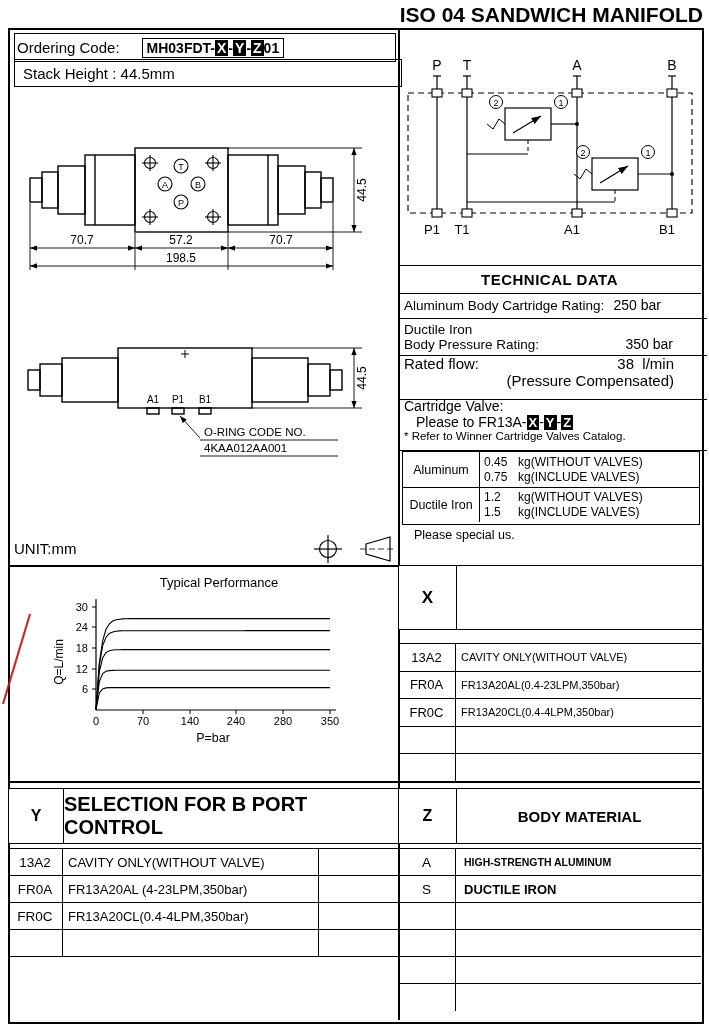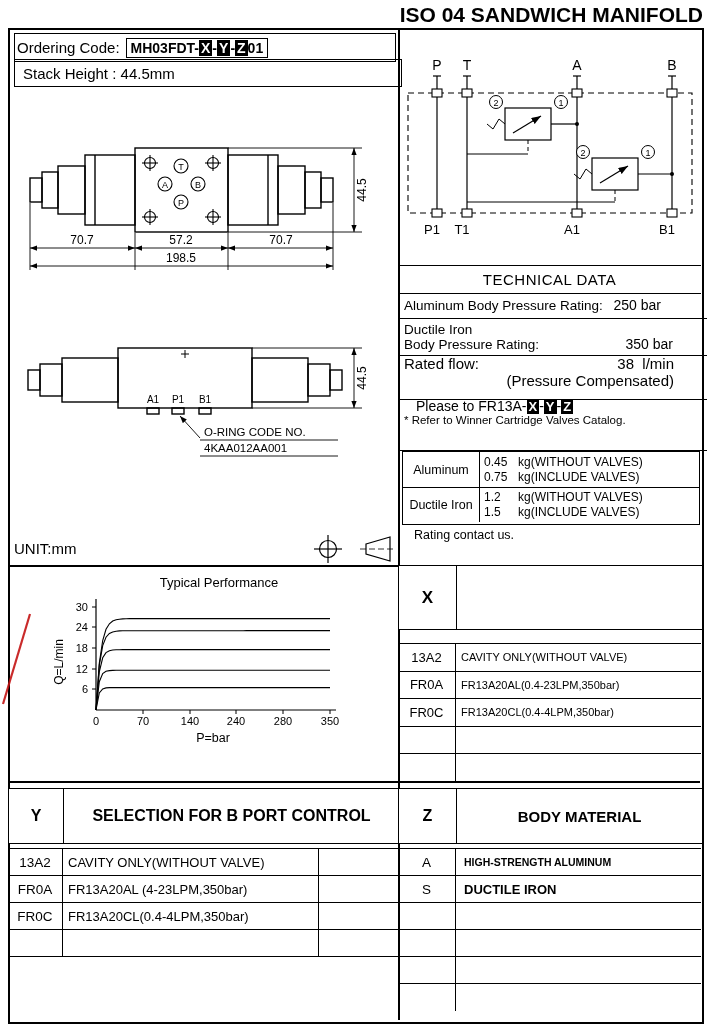--- a/index.html
+++ b/index.html
@@ -5,26 +5,26 @@
   html,body{margin:0;padding:0}
   body{position:relative;width:709px;height:1027px;background:#fff;color:#000;
        font-family:"Liberation Sans",sans-serif;overflow:hidden}
   .abs{position:absolute}
   .hline{background:#000;height:2px}
   .vline{background:#000;width:2px}
   .page-title{font-size:21px;font-weight:bold;white-space:nowrap}
   .box{border:1.5px solid #000}
   .flexc{display:flex;align-items:center}
   .inv{background:#000;color:#fff;padding:0 2px;font-weight:bold}
-  .code-box{border:1.5px solid #000;padding:1px 4px;font-weight:bold;font-size:14px;margin-left:6px;white-space:nowrap}
+  .code-box{border:1.5px solid #000;padding:1px 4px;font-weight:bold;font-size:14px;margin-left:22px;white-space:nowrap}
   .ord-label{font-size:15px}
   
   .td-row{border-bottom:1.5px solid #000;padding-left:6px}
   .td-title{border-top:1.5px solid #000;border-bottom:1.5px solid #000;display:flex;align-items:center;justify-content:center;
-            font-weight:normal;font-size:15px;letter-spacing:.5px}
+            font-weight:bold;font-size:15px;letter-spacing:.5px}
   .lbl13{font-size:13.5px}
   .lbl15{font-size:15px}
   .small-note{font-size:11.5px}
   .w-row{display:flex}
   .w-mat{width:76px;border-right:1.5px solid #000;display:flex;align-items:center;justify-content:center;font-size:12.5px;text-align:center}
   .w-vals{flex:1;display:flex;flex-direction:column;justify-content:center;padding:1px 4px}
   .w-line{display:flex;font-size:12px;line-height:15px}
   .w-num{width:34px}
   
   .thead{display:flex;border:1.5px solid #000;background:#fff}
@@ -237,38 +237,39 @@
   <g font-size="13" fill="#000">
     <text x="32" y="202" text-anchor="middle">P1</text>
     <text x="62" y="202" text-anchor="middle">T1</text>
     <text x="172" y="202" text-anchor="middle">A1</text>
     <text x="267" y="202" text-anchor="middle">B1</text>
   </g>
 </svg>
 
 <div class="abs td-title" style="left:398px;top:265px;width:303px;height:27px">TECHNICAL DATA</div>
 <div class="abs td-row flexc" style="left:398px;top:292px;width:303px;height:26px;justify-content:space-between">
-  <span class="lbl13">Aluminum Body Pressure Rating:</span>
+  <span class="lbl13">Aluminum Body Cartridge Rating:</span>
   <span style="font-size:14px;padding-right:46px">250 bar</span>
 </div>
 <div class="abs td-row" style="left:398px;top:318px;width:303px;height:34px;display:flex;justify-content:space-between;align-items:flex-end;padding-bottom:3px">
   <span class="lbl13" style="line-height:15px">
     <span>Ductile Iron</span><br>
     <span>Body Pressure Rating:</span>
   </span>
   <span style="font-size:14px;padding-right:34px">350 bar</span>
 </div>
 <div class="abs td-row" style="left:398px;top:352px;width:303px;height:44px;padding-top:3px">
   <div style="display:flex;justify-content:space-between">
     <span class="lbl15">Rated flow:</span>
     <span class="lbl15" style="padding-right:33px"><span>38</span>&nbsp;&nbsp;<span>l/min</span></span>
   </div>
   <div class="lbl15" style="text-align:right;padding-right:33px">(Pressure Compensated)</div>
 </div>
 <div class="abs td-row" style="left:398px;top:396px;width:303px;height:52px;padding-top:2px">
+  <div style="font-size:14px">Cartridge Valve:</div>
   <div style="font-size:14px;padding-left:12px"><span>Please to FR13A-</span><span class="inv" style="font-size:13px">X</span><span>-</span><span class="inv" style="font-size:13px">Y</span><span>-</span><span class="inv" style="font-size:13px">Z</span></div>
   <div class="small-note">* Refer to Winner Cartridge Valves Catalog.</div>
 </div>
 <div class="abs box" style="left:402px;top:451px;width:296px;height:72px">
   <div class="w-row" style="height:35px;border-bottom:1.5px solid #000">
     <div class="w-mat">Aluminum</div>
     <div class="w-vals">
       <div class="w-line">
           <span class="w-num">0.45</span>
           <span>kg(WITHOUT VALVES)</span>
@@ -287,21 +288,21 @@
           <span>kg(WITHOUT VALVES)</span>
         </div>
       <div class="w-line">
           <span class="w-num">1.5</span>
           <span>kg(INCLUDE VALVES)</span>
         </div>
     </div>
   </div>
 </div>
 <div class="abs" style="left:402px;top:527px;font-size:12.5px;line-height:16px">
-  <div style="padding-left:12px">Rating contact us.</div>
+  <div style="padding-left:12px">Please special us.</div>
 </div>
 
 <div class="abs" style="left:8px;top:567px;width:390px;height:212px">
   <div class="abs chart-title" style="top:8px;left:16px">Typical Performance</div>
   <div class="abs chart-ylabel" style="left:28px;top:88px">Q=L/min</div>
   <svg id="perf-plot" class="abs" style="left:0;top:0" width="390" height="212" viewBox="0 0 390 212">
     <g stroke="#000" stroke-width="1.2">
       <line x1="88" y1="32" x2="88" y2="143"></line>
       <line x1="88" y1="143" x2="328" y2="143"></line>
     </g>
@@ -362,21 +363,21 @@
       <div class="tdesc" style="flex:1;font-size:11px"></div>
     </div>
   <div class="trow" style="border-bottom:none">
       <div class="tcode" style="width:57px;font-size:13px"></div>
       <div class="tdesc" style="flex:1;font-size:11px"></div>
     </div>
 </div>
 
 <div class="abs thead" style="left:8px;top:788px;width:390px;height:54px">
   <div class="th-code" style="width:54px;font-size:16px">Y</div>
-  <div class="th-title" style="font-size:16px">SELECTION FOR B PORT CONTROL</div>
+  <div class="th-title" style="font-size:20px">SELECTION FOR B PORT CONTROL</div>
 </div>
 <div class="abs tbody" style="left:8px;top:848px;width:390px;height:108px;grid-template-rows:repeat(4,1fr)">
   <div class="trow">
       <div class="tcode" style="width:54px;font-size:13.5px">13A2</div>
       <div class="tdesc" style="width:250px;font-size:13px;border-right:1.5px solid #000">CAVITY ONLY(WITHOUT VALVE)</div>
       <div style="flex:1"></div>
     </div>
   <div class="trow">
       <div class="tcode" style="width:54px;font-size:13.5px">FR0A</div>
       <div class="tdesc" style="width:250px;font-size:13px;border-right:1.5px solid #000">FR13A20AL (4-23LPM,350bar)</div>

